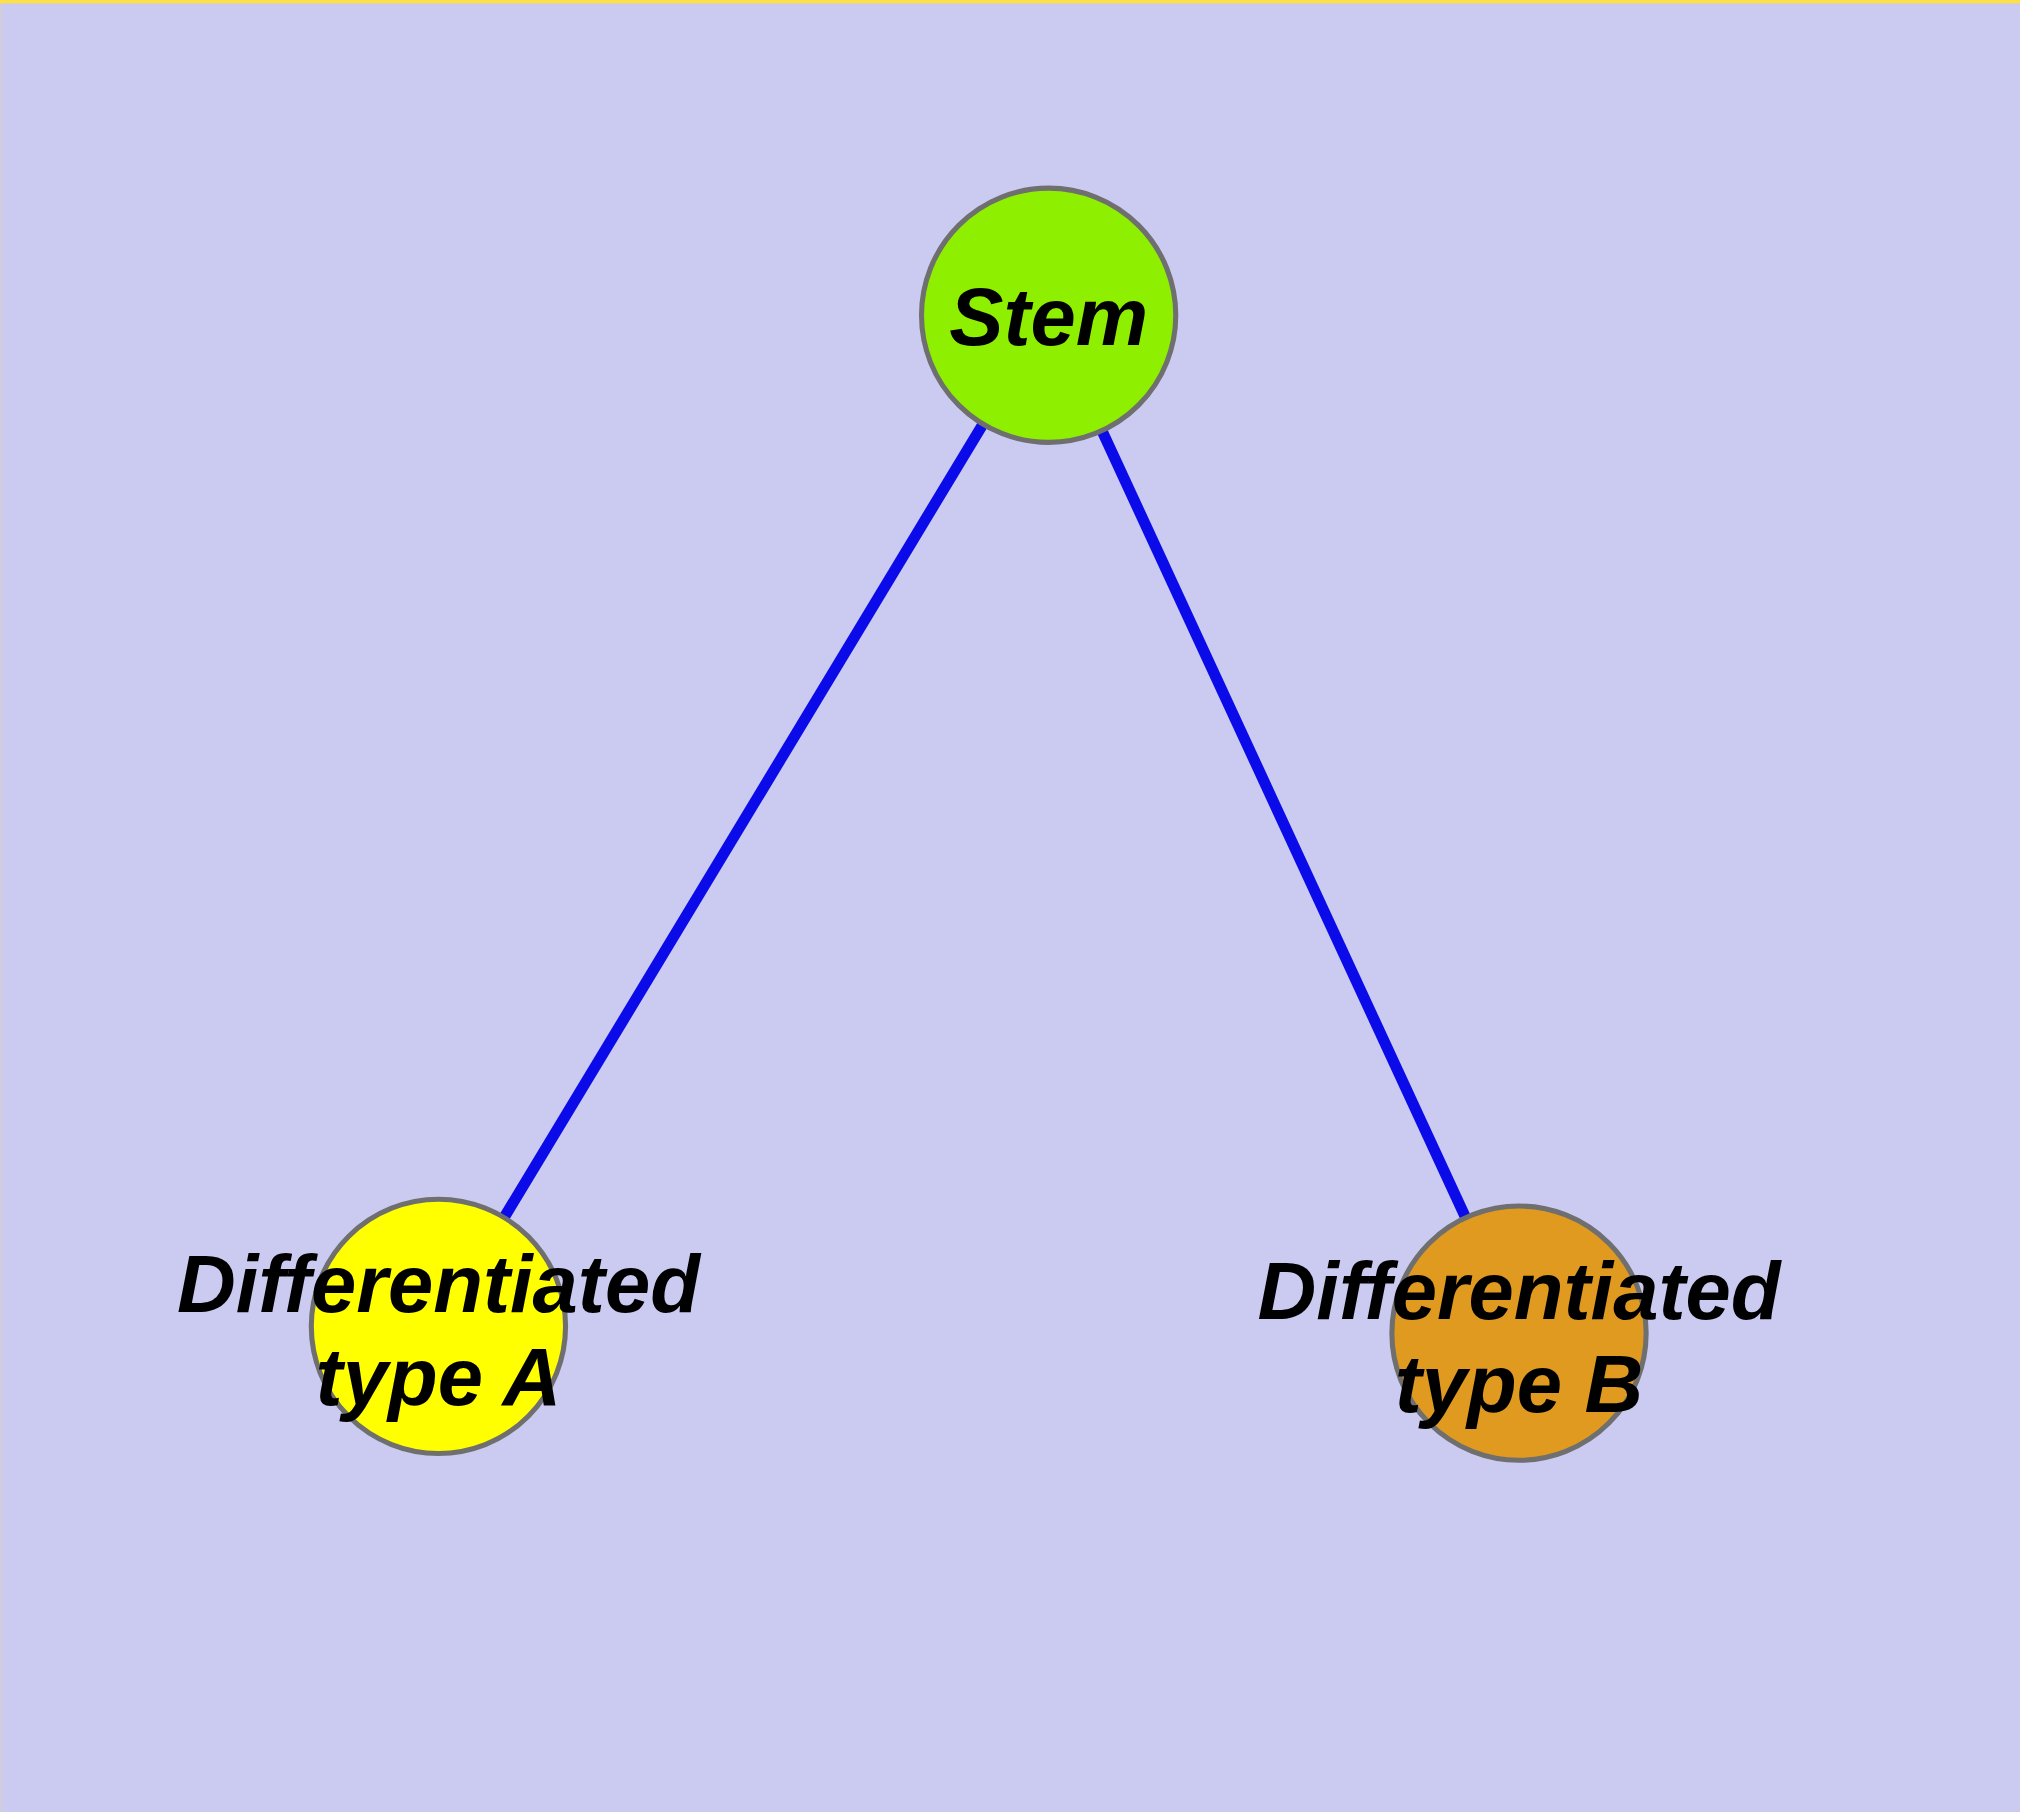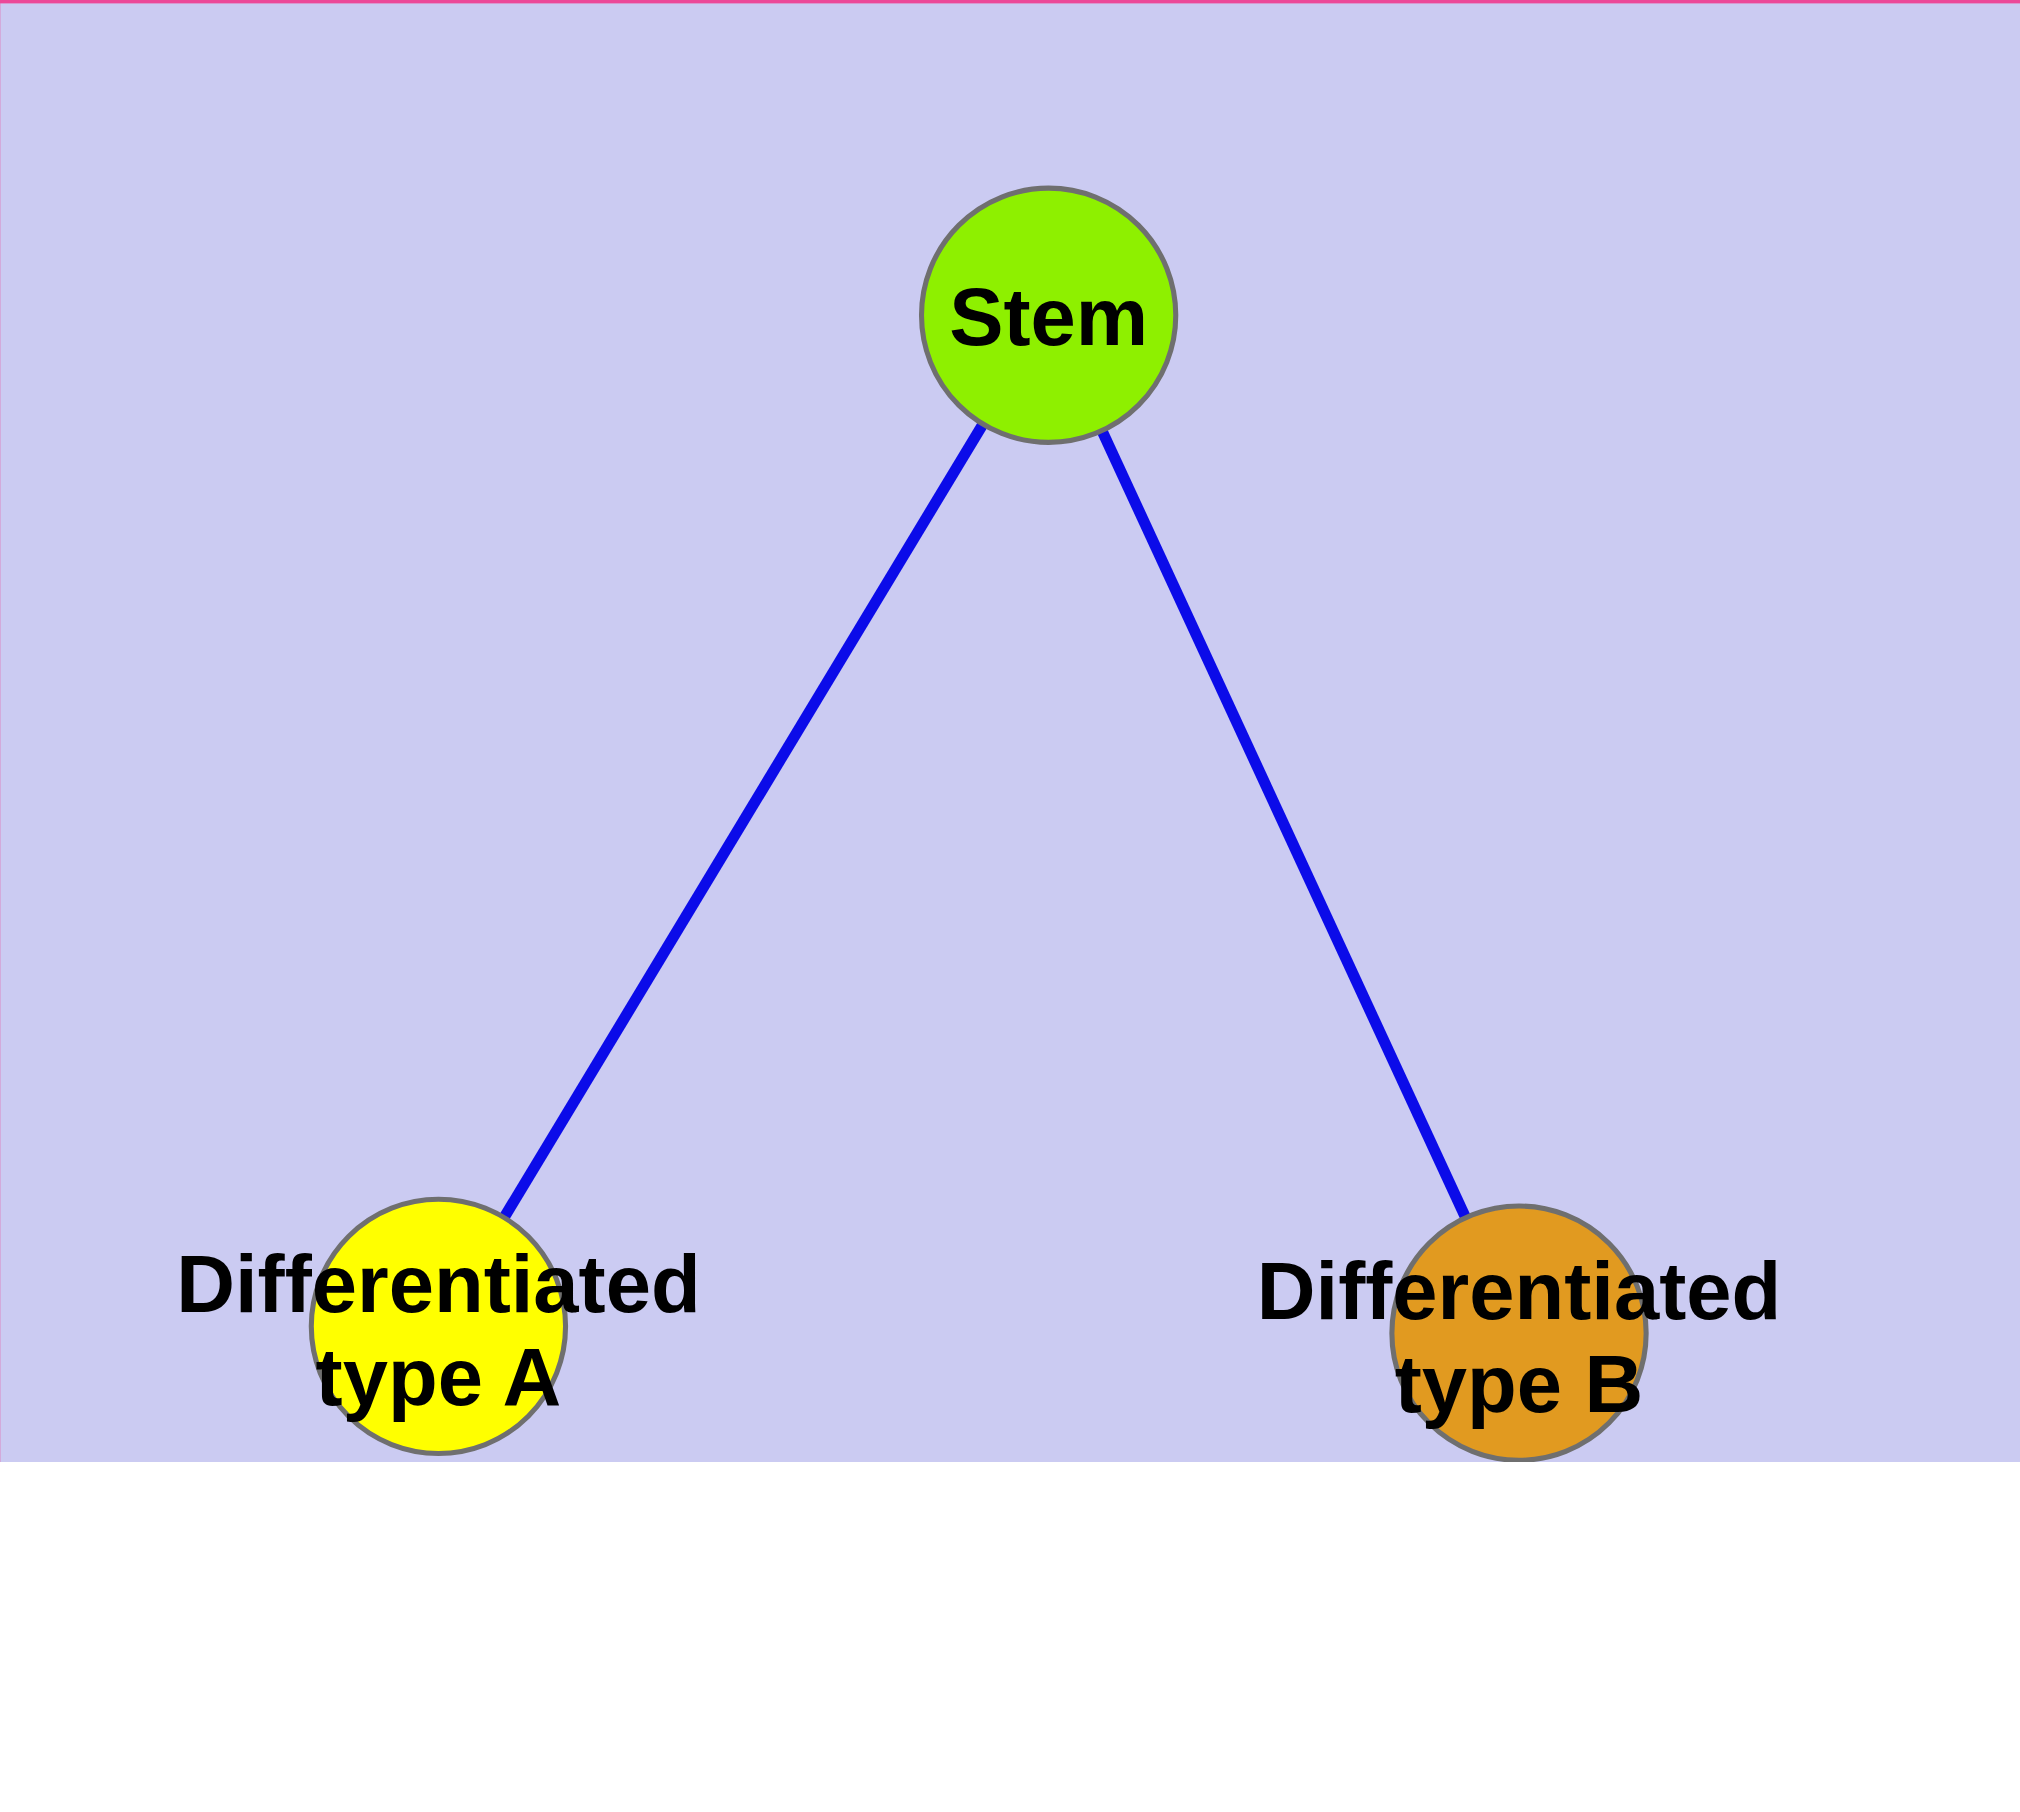--- a/index.html
+++ b/index.html
@@ -3,24 +3,25 @@
 <meta charset="utf-8">
 <style>
   html, body {
     margin: 0;
     padding: 0;
     background: #ffffff;
   }
   .stage {
     position: relative;
     width: 2021px;
-    height: 1462px;
-    background: #ec4899; 
+    height: 1812px;
+    background: #fde047; 
     overflow: hidden;
     font-family: "Liberation Sans", sans-serif;
+    font-style: italic;
   }
   .stage svg {
     position: absolute;
     left: 0;
     top: 0;
     display: block;
   }
   .node-label {
     font-family: "Liberation Sans", sans-serif;
     font-weight: 700;

